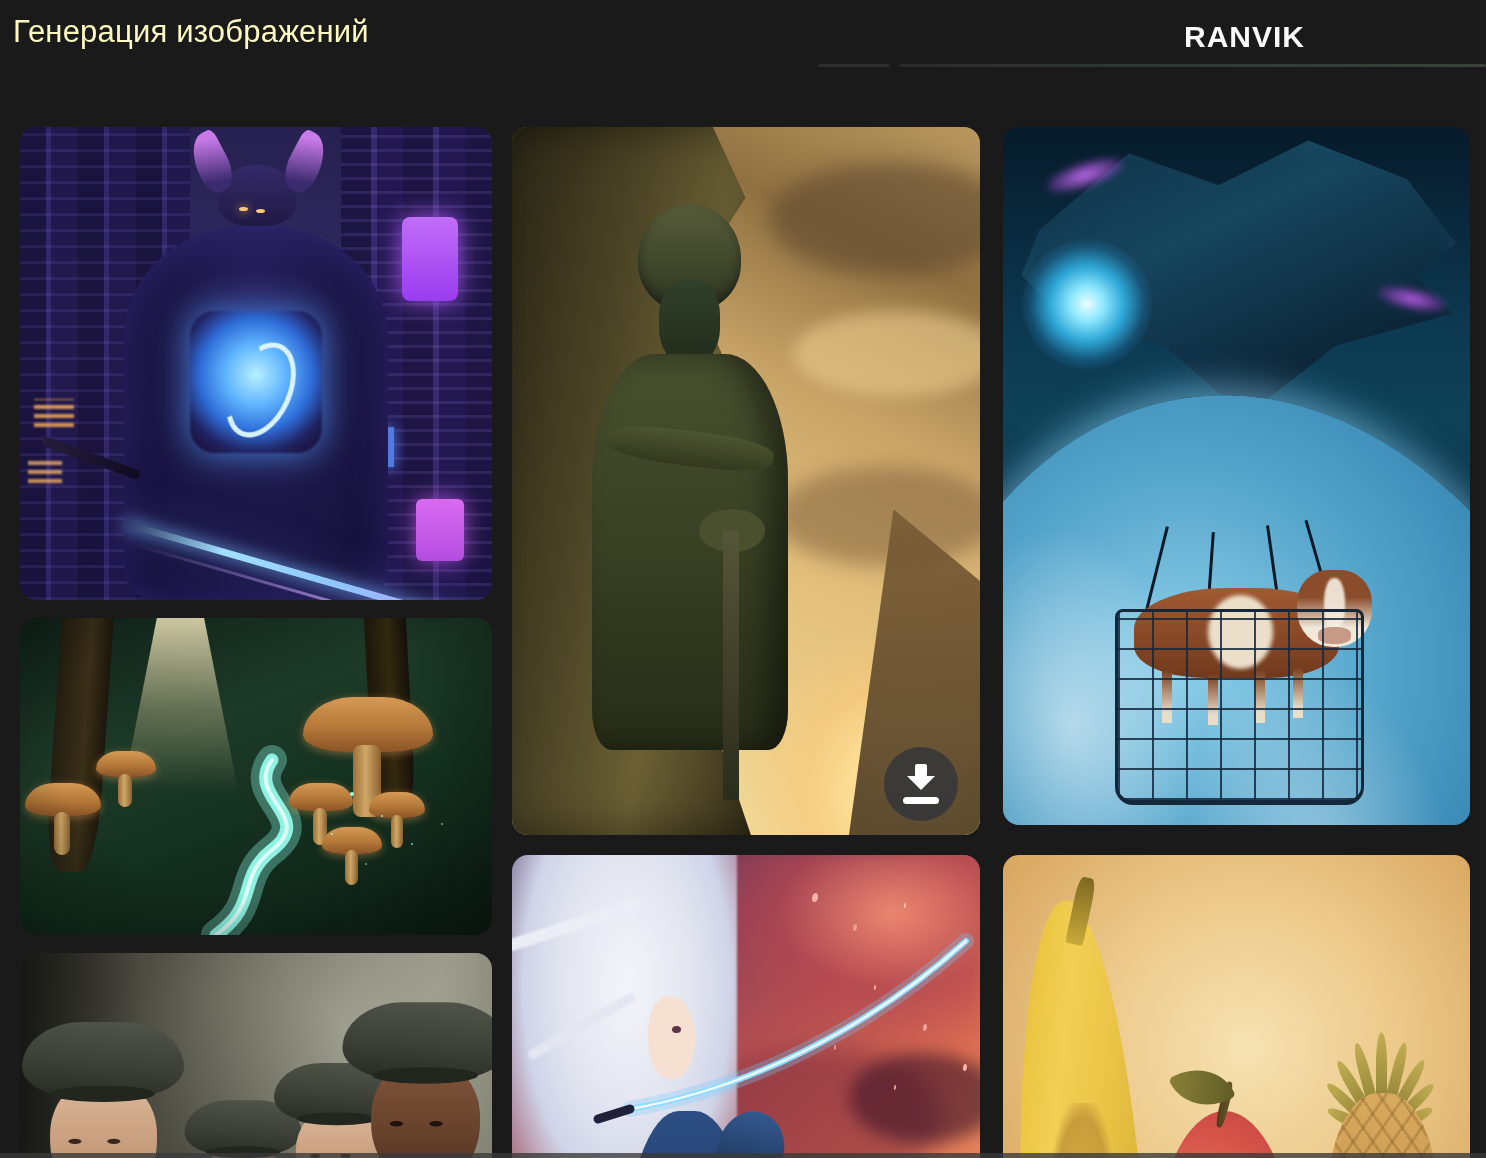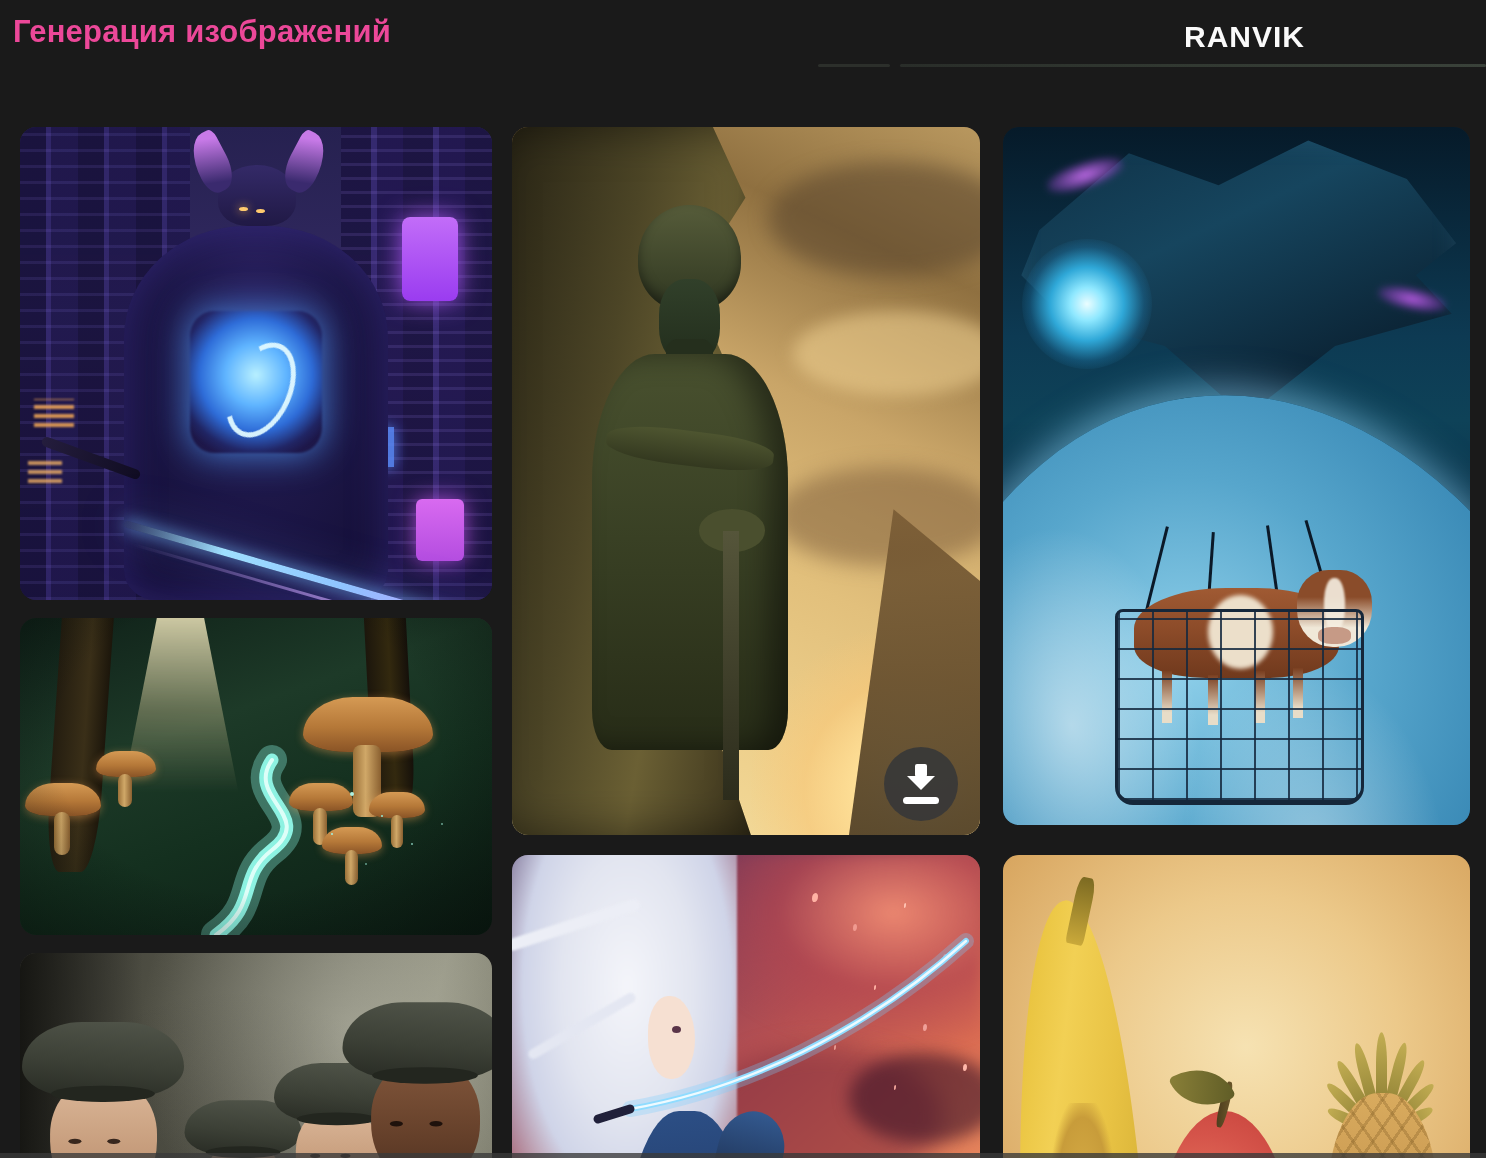--- a/index.html
+++ b/index.html
@@ -1,19 +1,19 @@
 <!DOCTYPE html>
 <html><head>
 <meta charset="utf-8">
 <style>
   html,body{margin:0;padding:0;background:#111;}
   .page{position:relative;width:1486px;height:1158px;background:#1a1a1a;overflow:hidden;
         font-family:"Liberation Sans", sans-serif;}
   
-  .page-title{position:absolute;left:13px;top:14px;font-size:31px;font-weight:700;color:#ec4899;letter-spacing:.2px;}
+  .page-title{position:absolute;left:13px;top:14px;font-size:31px;font-weight:400;color:#fef9c3;letter-spacing:.2px;}
   .brand{position:absolute;left:1184px;top:20px;font-size:30px;font-weight:700;color:#fafafa;letter-spacing:1px;cursor:pointer;}
   .header-divider{position:absolute;left:0;top:64px;width:1486px;height:3px;}
   .header-divider .seg-a{position:absolute;left:818px;top:0;width:72px;height:3px;background:#2c2f2b;border-radius:2px;}
   .header-divider .seg-b{position:absolute;left:900px;top:0;width:586px;height:3px;
       background:linear-gradient(90deg,#292d29 0%,#313831 45%,#3a423a 100%);border-radius:2px;}
   
   .col{position:absolute;top:127px;display:flex;flex-direction:column;}
   .col-1{left:20px;width:472px;gap:18px;}
   .col-2{left:512px;width:468px;gap:20px;}
   .col-3{left:1003px;width:467px;gap:30px;}

